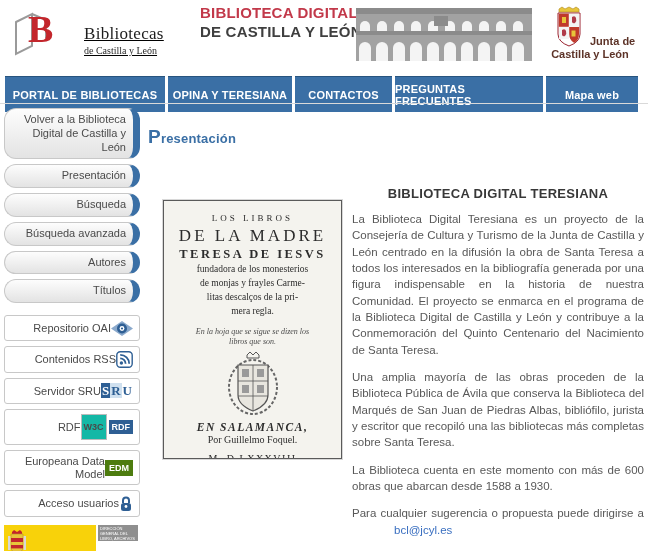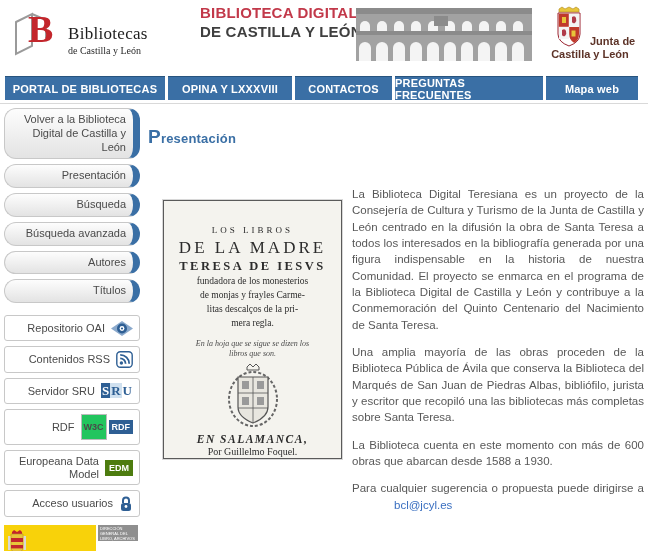--- a/index.html
+++ b/index.html
@@ -5,82 +5,82 @@
   * { margin:0; padding:0; box-sizing:border-box; }
   html,body { background:#ffffff; }
   body { font-family:"Liberation Sans", sans-serif; width:648px; height:551px; position:relative; overflow:hidden; }
 
   .page { position:absolute; inset:0; width:648px; height:551px; background:#fff; }
 
   
   .header { position:absolute; top:0; left:0; width:648px; height:74px; background:#fff; }
 
   .brand { position:absolute; left:12px; top:8px; display:flex; align-items:center; }
-  .brand-text { margin-left:4px; margin-top:14px; }
+  .brand-text { margin-left:20px; margin-top:14px;text-decoration:underline; }
   .brand-title { font-family:"Liberation Serif", serif; font-size:17px; color:#1c1c1c; letter-spacing:0.3px; }
   .brand-sub { font-family:"Liberation Serif", serif; font-size:10px; color:#2a2a2a; margin-top:1px; }
 
   .site-title { position:absolute; left:200px; top:4px; line-height:1.25; }
   .site-title .l1 { color:#c2394a; font-size:15px; font-weight:bold; letter-spacing:0.2px; }
   .site-title .l2 { color:#3f3f3f; font-size:15px; font-weight:bold; letter-spacing:0.2px; }
 
   .aqueduct { position:absolute; left:356px; top:6px; }
 
   .junta { position:absolute; right:6px; top:4px; width:104px; height:62px; }
   .junta svg { position:absolute; left:14px; top:2px; }
   .junta .j1 { position:absolute; left:52px; top:31px; font-size:11px; font-weight:bold; color:#5d3328; }
   .junta .j2 { position:absolute; left:0; top:44px; width:104px; text-align:center; font-size:11px; font-weight:bold; color:#5d3328; }
 
   
-  .nav { position:absolute; top:76px; left:5px; width:636px; height:24px; display:flex; gap:3px; }
+  .nav { position:absolute; top:76px; left:5px; width:636px; height:36px; display:flex; gap:3px; }
   .nav a { display:flex; align-items:center; justify-content:center; background:#3a6fa5; border-top:1px solid #28547e;
            color:#fff; font-size:11px; font-weight:bold; text-decoration:none; letter-spacing:0.2px; cursor:pointer; }
   .nav a:nth-child(1){ width:160px; }
   .nav a:nth-child(2){ width:124px; }
   .nav a:nth-child(3){ width:97px; }
   .nav a:nth-child(4){ width:148px; }
   .nav a:nth-child(5){ width:92px; }
   .header-rule { position:absolute; top:103px; left:0; width:648px; height:1px; background:#d9d9d9; }
 
   
   .sidebar { position:absolute; top:108px; left:4px; width:136px; }
   .menu-item { position:relative; background:linear-gradient(#fdfdfd,#e3e3e3); border:1px solid #c8c8c8; border-right:7px solid #3a6fa5;
                border-radius:12px; padding:4px 7px 4px 6px; text-align:right; font-size:11px; color:#4a4a4a; line-height:1.25;
                margin-bottom:5px; cursor:pointer; }
   .menu-gap { height:7px; }
-  .svc-item { display:flex; align-items:center; justify-content:space-between; gap:6px; background:#fff; border:1px solid #c8c8c8;
+  .svc-item { display:flex; align-items:center; justify-content:space-between; background:#fff; border:1px solid #c8c8c8;
               border-radius:3px; padding:4px 6px 4px 8px; font-size:11px; color:#4a4a4a; margin-bottom:5px; min-height:26px;
               cursor:pointer; }
   .svc-item .svc-label { flex:1; text-align:right; line-height:1.15; }
   .svc-icon { flex:0 0 auto; display:flex; align-items:center; }
 
   .badge { display:inline-block; font-weight:bold; }
   .sru-badge span { font-family:"Liberation Serif", serif; font-size:13px; font-weight:bold; padding:0 1px; }
   .sru-s { background:#2e5f94; color:#fff; }
   .sru-r { background:#cfe0ef; color:#2e5f94; }
   .sru-u { color:#2e5f94; }
-  .w3c-chip { font-size:9px; font-weight:bold; color:#4a4a4a; background:#22c55e; border:1px solid #bbb; padding:7px 2px; }
+  .w3c-chip { font-size:9px; font-weight:bold; color:#4a4a4a; background:#14b8a6; border:1px solid #bbb; padding:7px 2px; }
   .rdf-chip { font-size:9px; font-weight:bold; color:#fff; background:#2e5f94; padding:2px 3px; margin-left:2px; }
   .edm-chip { font-size:9px; font-weight:bold; color:#fff; background:#4d7c0f; padding:3px 4px; }
 
   
   .ministry { display:flex; gap:2px; margin-top:8px; }
   .min-yellow { width:92px; height:34px; background:#f8d20a; display:flex; align-items:center; gap:3px; padding:2px 3px; }
   .min-gray { width:40px; display:flex; flex-direction:column; gap:2px; }
   .min-gray .gblock { background:#8f8f8f; color:#fff; font-size:4px; line-height:1.2; padding:2px; height:16px; overflow:hidden; }
 
   
   .main { position:absolute; top:126px; left:148px; width:496px; }
   .page-title { color:#3a6fa5; font-weight:bold; font-size:13px; letter-spacing:0.2px; }
   .page-title::first-letter { font-size:19px; }
 
   .content-row { display:flex; margin-top:38px; }
   .book { flex:0 0 179px; height:259px; margin-left:15px; margin-top:14px; background:#f4f3ee; border:1px solid #5a5a5a;
           box-shadow:0 0 0 1px #d8d8d8; font-family:"Liberation Serif", serif; color:#2c2c2c; text-align:center;
-          padding-top:24px; overflow:hidden; }
+          padding-top:12px; overflow:hidden; }
   .bk1 { font-size:9px; letter-spacing:3px; }
   .bk2 { font-size:17px; letter-spacing:3px; margin-top:3px; }
   .bk3 { font-size:12.5px; letter-spacing:2.5px; font-weight:bold; margin-top:1px; }
   .bk4 { font-size:9.5px; line-height:1.25; margin-top:2px; }
   .bk-it { font-family:"Liberation Serif", serif; font-style:italic; font-size:8px; line-height:1.3; margin-top:9px; color:#4a4a4a; }
   .bk-arms { margin:4px auto 0; display:block; }
   .bk-place { font-style:italic; font-weight:bold; font-size:11.5px; letter-spacing:1.5px; margin-top:4px; }
   .bk-printer { font-size:10px; margin-top:1px; }
   .bk-year { font-size:10px; letter-spacing:1.5px; margin-top:8px; }
 
@@ -180,21 +180,21 @@
         <path d="M17.2 21 H27 v7 q0 6 -4.8 9 q-5 -3 -5 -9 z" fill="#c0392b"></path>
         <rect x="19.5" y="24.5" width="4" height="6" fill="#e7c53a"></rect>
       </svg>
       <span class="j1">Junta de</span>
       <span class="j2">Castilla y León</span>
     </div>
   </div>
 
   <div class="nav">
     <a>PORTAL DE BIBLIOTECAS</a>
-    <a>OPINA Y LXXXVIII</a>
+    <a>OPINA Y TERESIANA</a>
     <a>CONTACTOS</a>
     <a>PREGUNTAS FRECUENTES</a>
     <a>Mapa web</a>
   </div>
   <div class="header-rule"></div>
 
   <div class="sidebar">
     <div class="menu-item">Volver a la Biblioteca Digital de Castilla y León</div>
     <div class="menu-item">Presentación</div>
     <div class="menu-item">Búsqueda</div>
@@ -305,20 +305,21 @@
           <rect x="32" y="18" width="7" height="8" fill="#9a9a9a"></rect>
           <rect x="17" y="34" width="7" height="8" fill="#9a9a9a"></rect>
           <rect x="32" y="34" width="7" height="8" fill="#9a9a9a"></rect>
         </svg>
         <div class="bk-place">EN SALAMANCA,</div>
         <div class="bk-printer">Por Guillelmo Foquel.</div>
         <div class="bk-year">M. D.LXXXVIII</div>
       </div>
 
       <div class="text-col">
+        <div class="article-title">BIBLIOTECA DIGITAL TERESIANA</div>
         <p>La Biblioteca Digital Teresiana es un proyecto de la Consejería de Cultura y Turismo de la Junta de Castilla y León centrado en la difusión la obra de Santa Teresa a todos los interesados en la bibliografía generada por una figura indispensable en la historia de nuestra Comunidad. El proyecto se enmarca en el programa de la Biblioteca Digital de Castilla y León y contribuye a la Conmemoración del Quinto Centenario del Nacimiento de Santa Teresa.</p>
         <p>Una amplia mayoría de las obras proceden de la Biblioteca Pública de Ávila que conserva la Biblioteca del Marqués de San Juan de Piedras Albas, bibliófilo, jurista y escritor que recopiló una las bibliotecas más completas sobre Santa Teresa.</p>
         <p>La Biblioteca cuenta en este momento con más de 600 obras que abarcan desde 1588 a 1930.</p>
         <p class="contact"><span>Para cualquier sugerencia o propuesta puede dirigirse a </span><a>bcl@jcyl.es</a></p>
       </div>
 
     </div>
   </div>
 
 </div>

